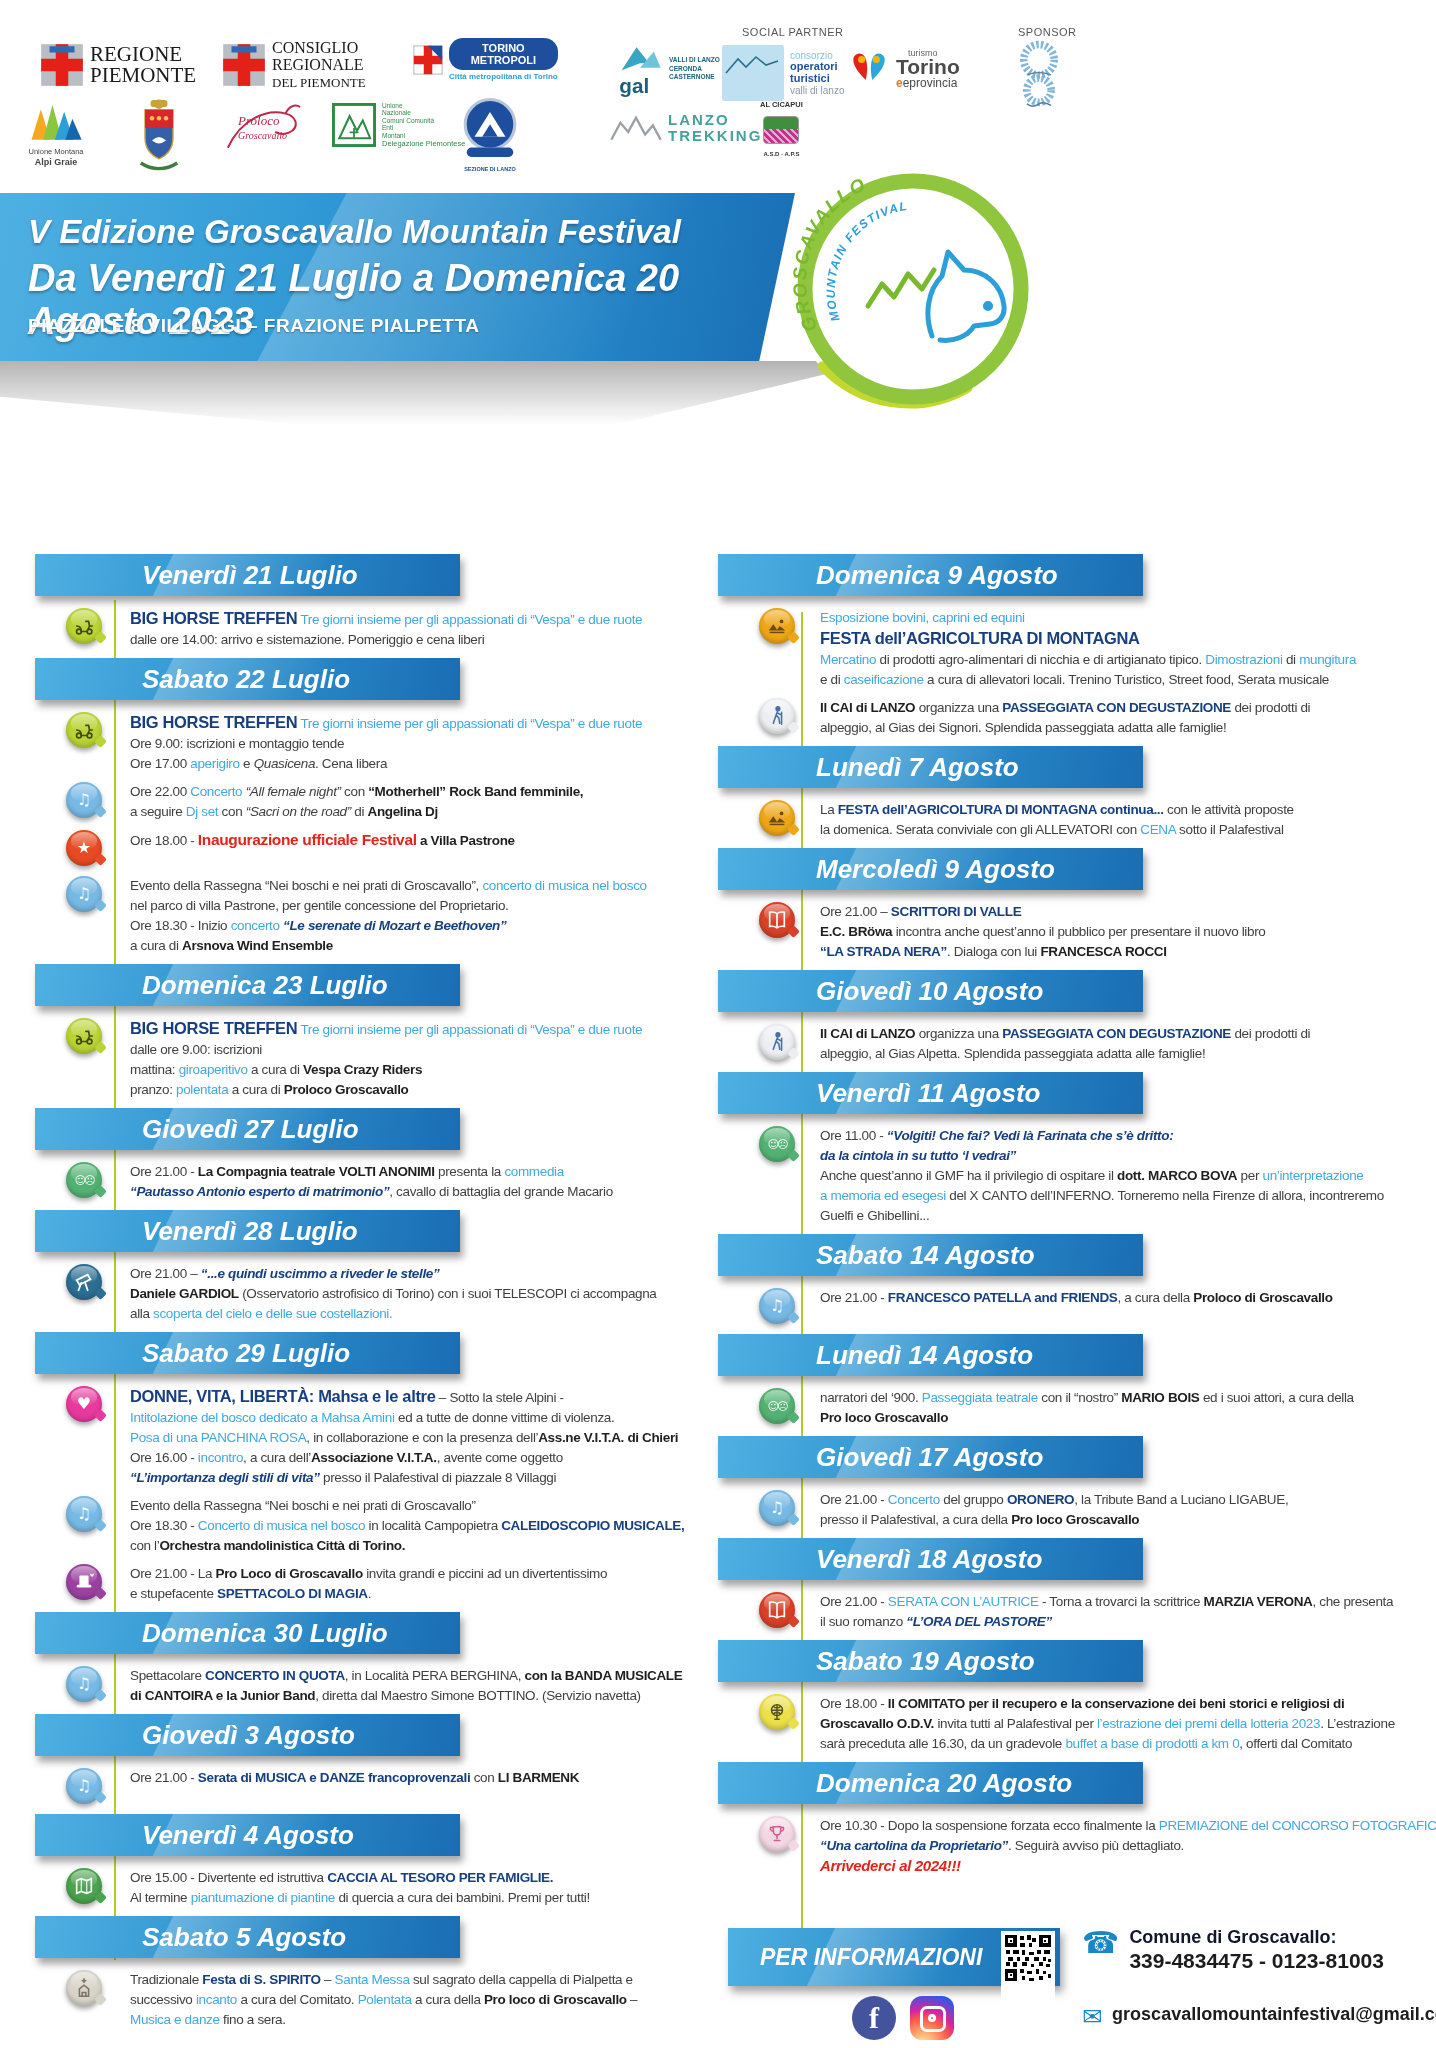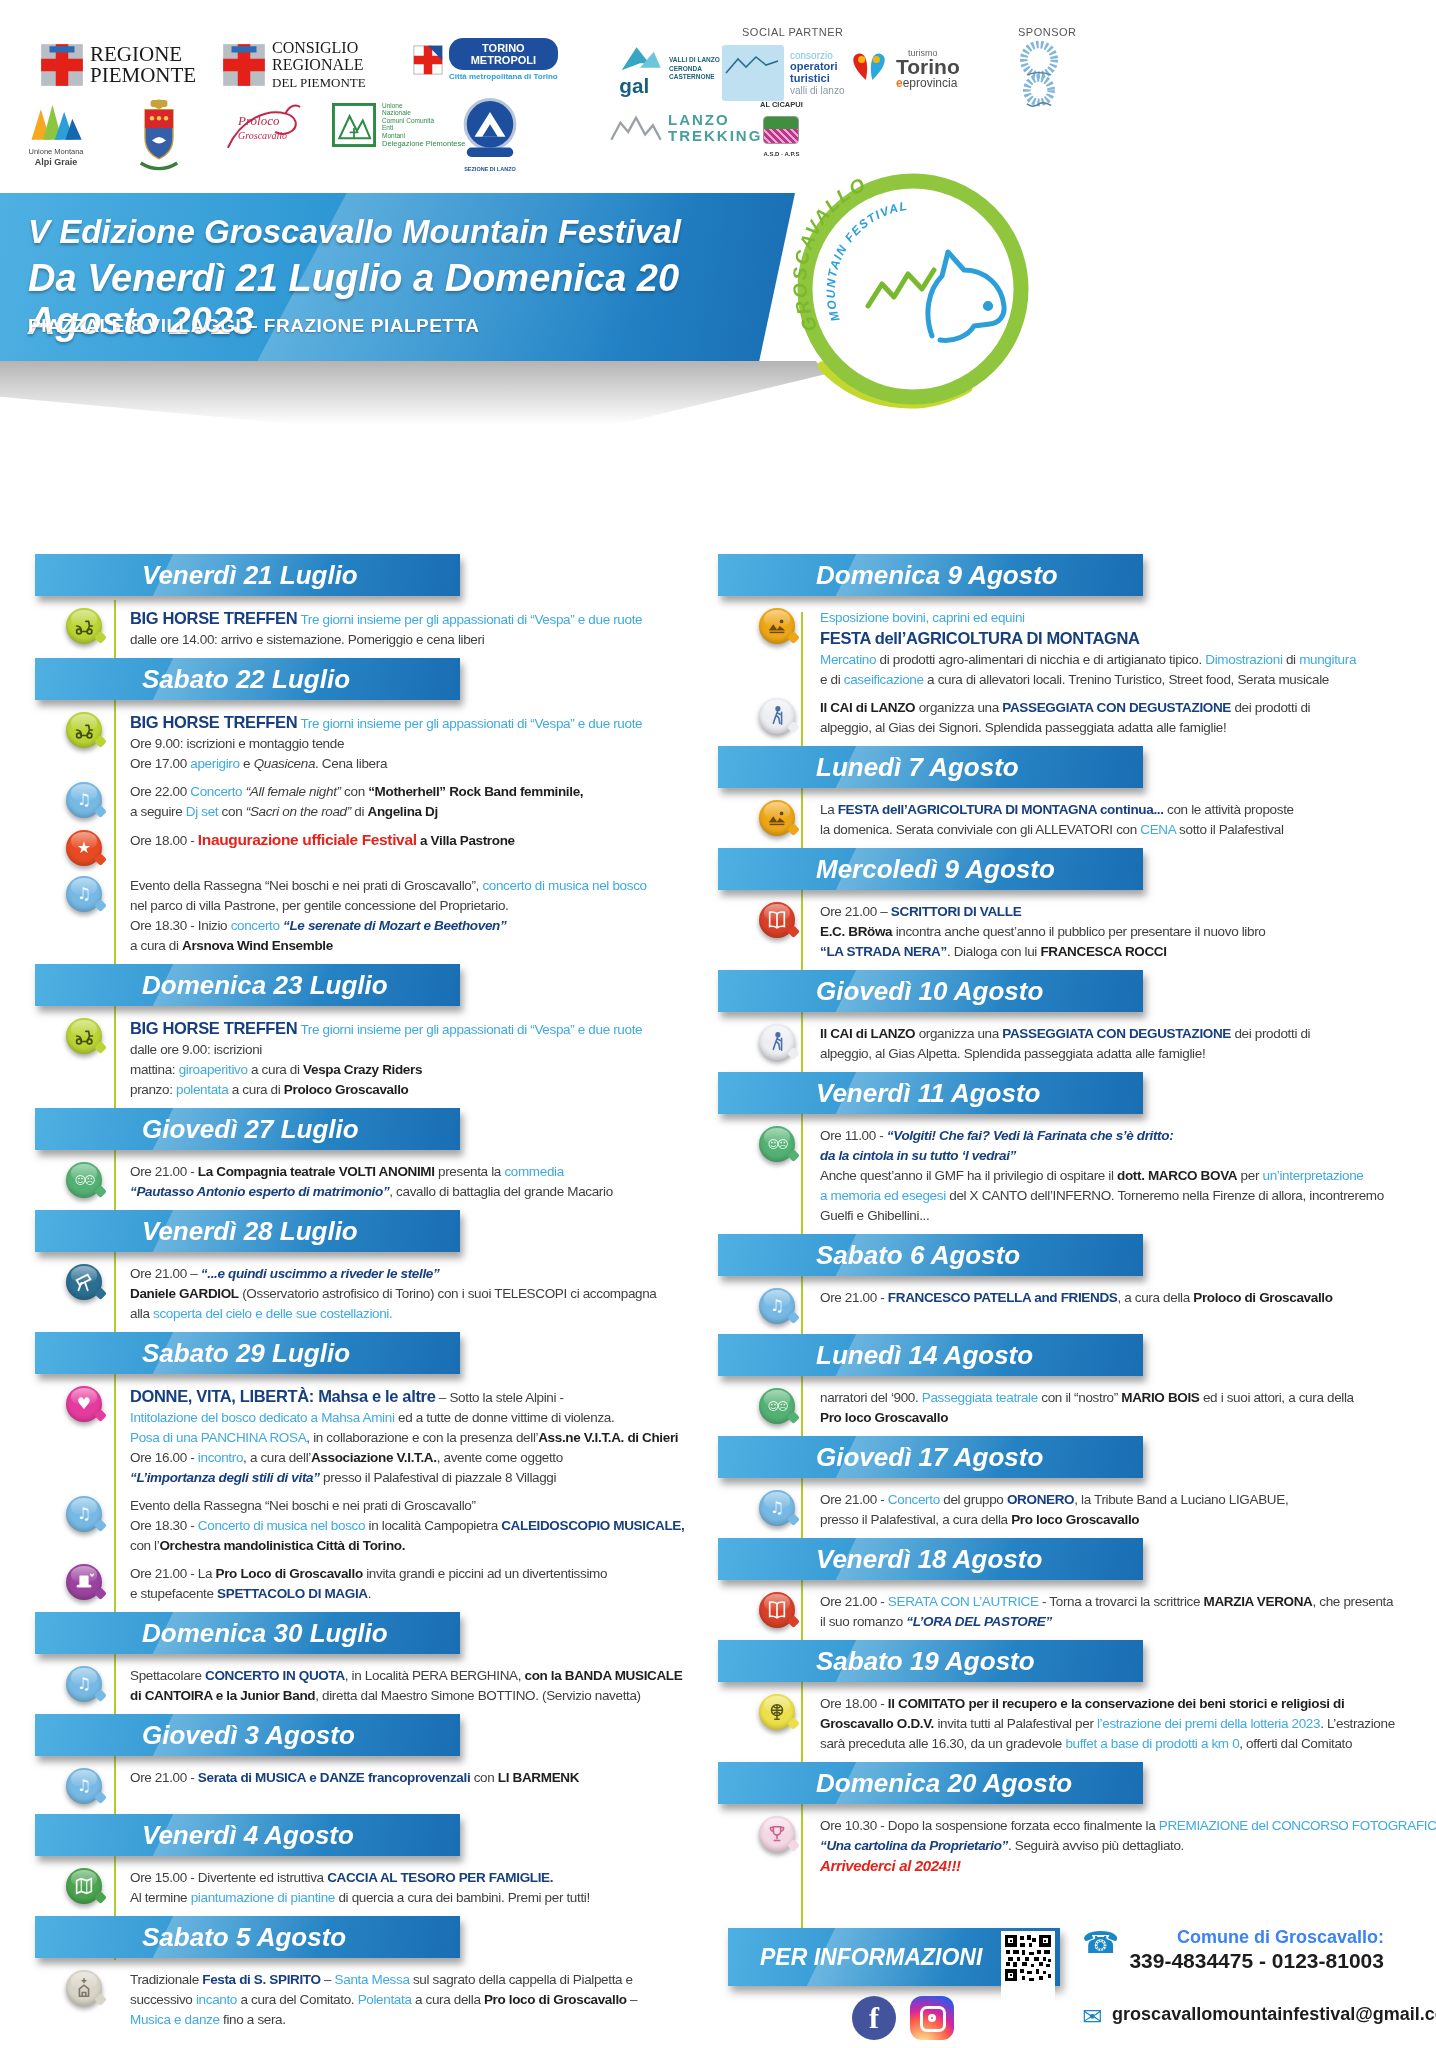--- a/index.html
+++ b/index.html
@@ -103,21 +103,21 @@
   .fb{width:44px;height:44px;border-radius:50%;background:#44549c;color:#fff;font-weight:bold;
       font-size:30px;display:flex;align-items:center;justify-content:center;font-family:"Liberation Serif",serif;}
   .ig{width:44px;height:44px;border-radius:12px;position:relative;
       background:radial-gradient(circle at 30% 110%,#fdf497 0%,#fd5949 45%,#d6249f 60%,#285AEB 90%);}
   .ig::before{content:"";position:absolute;left:10px;top:10px;width:20px;height:20px;
       border:3px solid #fff;border-radius:7px;}
   .ig::after{content:"";position:absolute;left:18px;top:18px;width:8px;height:8px;
       border:3px solid #fff;border-radius:50%;box-sizing:border-box;}
   .contact{position:absolute;left:1082px;display:flex;gap:10px;align-items:flex-start;}
   .cicon{font-family:"DejaVu Sans",sans-serif;color:#1b86c6;}
-  .ct1{font-size:18px;font-weight:bold;color:#3b82f6;line-height:1.25;text-align:right;}
+  .ct1{font-size:18px;font-weight:bold;color:#0f172a;line-height:1.25;}
   .ct2{font-size:21px;font-weight:bold;color:#1c1c1c;}
   .cemail{font-size:18px;font-weight:bold;color:#1c1c1c;}
 </style>
 </head>
 <body>
 
 <div class="page">
 
   <div>
     <div class="lg" style="left:40px;top:40px">
@@ -562,21 +562,21 @@
             <span class="cg" style="font-size:11px;letter-spacing:-2px">☺☹</span>
           </div>
           <div class="line"><span class="sg-n">Ore 11.00 - </span><span class="sg-dbi">“Volgiti! Che fai? Vedi là Farinata che s’è dritto:</span></div>
           <div class="line"><span class="sg-dbi">da la cintola in su tutto ‘l vedrai”</span></div>
           <div class="line"><span class="sg-n">Anche quest’anno il GMF ha il privilegio di ospitare il </span><span class="sg-b">dott. MARCO BOVA</span><span class="sg-n"> per </span><span class="sg-lb">un’interpretazione</span></div>
           <div class="line"><span class="sg-lb">a memoria ed esegesi</span><span class="sg-n"> del X CANTO dell’INFERNO. Torneremo nella Firenze di allora, incontreremo</span></div>
           <div class="line"><span class="sg-n">Guelfi e Ghibellini...</span></div>
         </div>
       </div>
       <div>
-        <div class="datebar">Sabato 6 Agosto</div>
+        <div class="datebar">Sabato 14 Agosto</div>
         <div class="event">
           <div class="evicon" style="background: rgb(118, 185, 228);">
             <span class="cg">♫</span>
           </div>
           <div class="line"><span class="sg-n">Ore 21.00 - </span><span class="sg-db">FRANCESCO PATELLA and FRIENDS</span><span class="sg-n">, a cura della </span><span class="sg-b">Proloco di Groscavallo</span></div>
         </div>
       </div>
       <div>
         <div class="datebar">Lunedì 14 Agosto</div>
         <div class="event">

